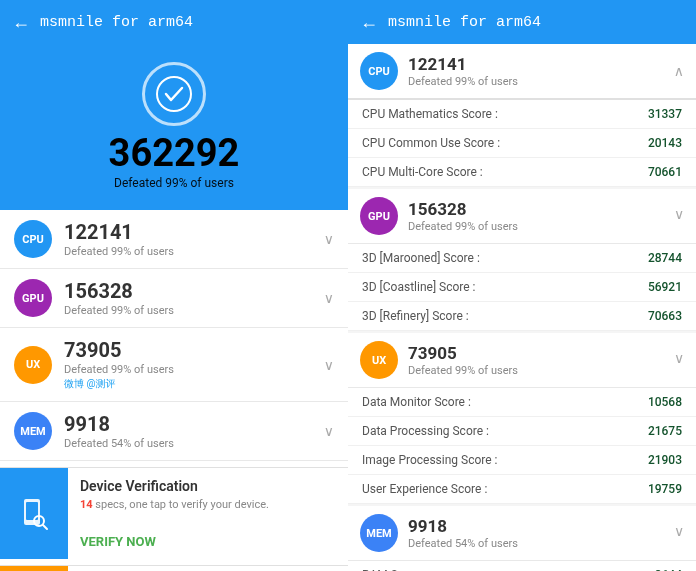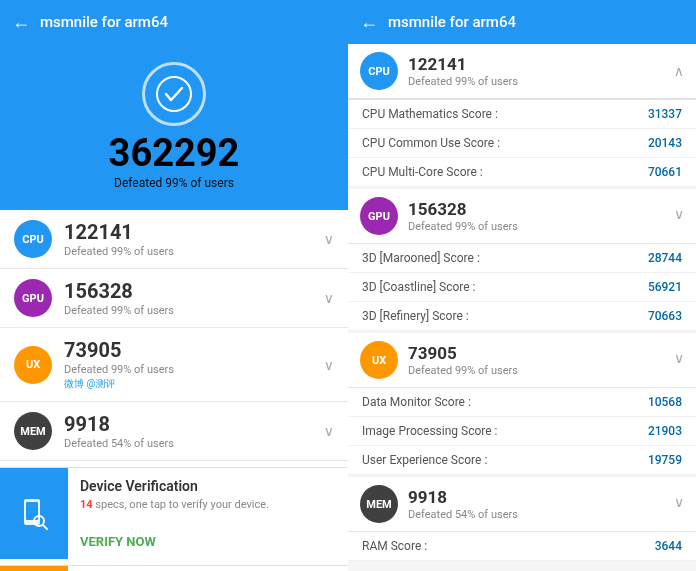--- a/index.html
+++ b/index.html
@@ -31,20 +31,21 @@
       height: 44px;
     }
     .header .back-arrow {
       font-size: 18px;
       margin-right: 10px;
       cursor: pointer;
     }
     .header .title {
       font-size: 15px;
       font-weight: 500;
+      font-family: Liberation Mono, monospace;
     }
 
     .score-section {
       background: #2196F3;
       color: #000000;
       display: flex;
       flex-direction: column;
       align-items: center;
       padding: 18px 0 20px;
     }
@@ -94,21 +95,21 @@
       align-items: center;
       justify-content: center;
       color: white;
       font-size: 11px;
       font-weight: bold;
       flex-shrink: 0;
     }
     .badge-cpu { background: #2196F3; }
     .badge-gpu { background: #9C27B0; }
     .badge-ux  { background: #FF9800; }
-    .badge-mem { background: #404040; }
+    .badge-mem { background: #3b82f6; }
 
     .metric-info {
       flex: 1;
       margin-left: 12px;
     }
     .metric-value {
       font-size: 20px;
       font-weight: bold;
       color: #333;
     }
@@ -202,21 +203,21 @@
 
     .sub-row {
       display: flex;
       justify-content: space-between;
       padding: 7px 14px;
       border-bottom: 1px solid #f0f0f0;
       font-size: 12px;
       align-items: center;
     }
     .sub-label { color: #555; }
-    .sub-value { color: #0369a1; font-weight: 500; }
+    .sub-value { color: #14532d; font-weight: 500; }
 
     .top-cpu-row {
       background: white;
       display: flex;
       align-items: center;
       padding: 8px 12px;
       border-bottom: 2px solid #e0e0e0;
     }
 
     
@@ -376,20 +377,24 @@
           <div class="metric-value" style="font-size:17px;">73905</div>
           <div class="metric-desc">Defeated 99% of users</div>
         </div>
         <span class="expand-arrow up">∧</span>
       </div>
       <div class="sub-row">
         <span class="sub-label">Data Monitor Score :</span>
         <span class="sub-value">10568</span>
       </div>
       <div class="sub-row">
+        <span class="sub-label">Data Processing Score :</span>
+        <span class="sub-value">21675</span>
+      </div>
+      <div class="sub-row">
         <span class="sub-label">Image Processing Score :</span>
         <span class="sub-value">21903</span>
       </div>
       <div class="sub-row">
         <span class="sub-label">User Experience Score :</span>
         <span class="sub-value">19759</span>
       </div>
     </div>
 
     <div class="expanded-metric">

